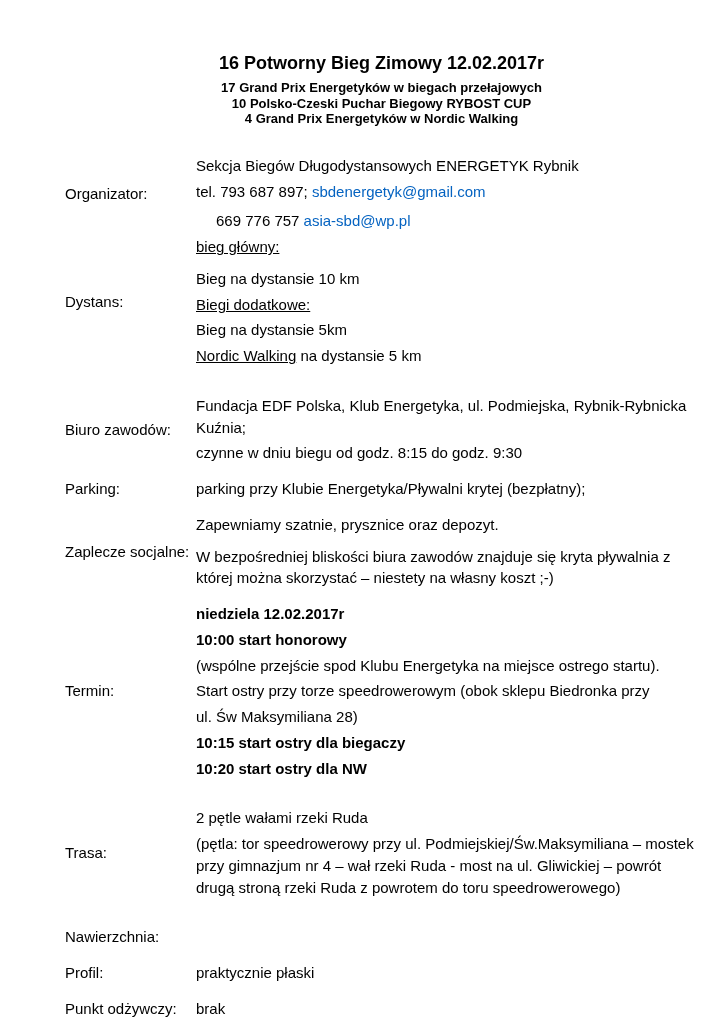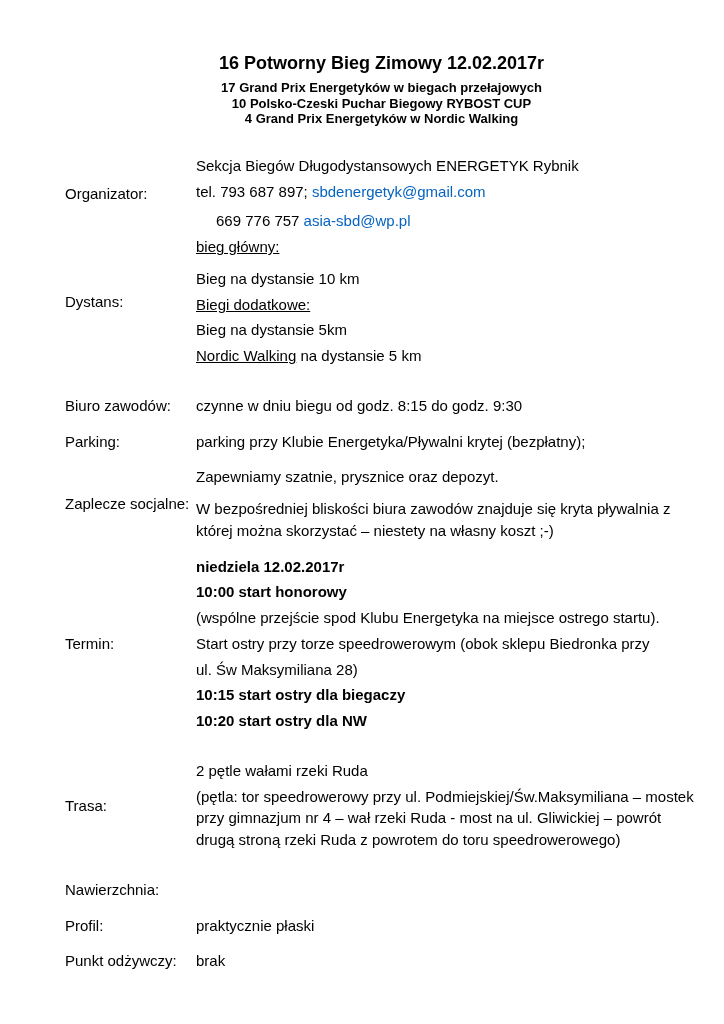--- a/index.html
+++ b/index.html
@@ -79,20 +79,21 @@
       <p class="gap-top">Bieg na dystansie 10 km</p>
       <p class="u">Biegi dodatkowe:</p>
       <p>Bieg na dystansie 5km</p>
       <p><span class="u">Nordic Walking</span><span> na dystansie 5 km</span></p>
     </div>
   </div>
 
   <div class="row mt-lg">
     <div class="label">Biuro zawodów:</div>
     <div class="content">
+      <p>Fundacja EDF Polska, Klub Energetyka, ul. Podmiejska, Rybnik-Rybnicka Kuźnia;</p>
       <p>czynne w dniu biegu od godz. 8:15 do godz. 9:30</p>
     </div>
   </div>
 
   <div class="row">
     <div class="label">Parking:</div>
     <div class="content">
       <p>parking przy Klubie Energetyka/Pływalni krytej (bezpłatny);</p>
     </div>
   </div>

